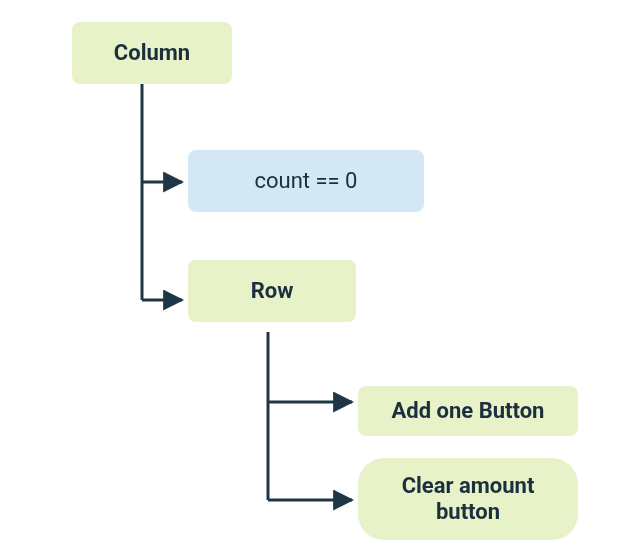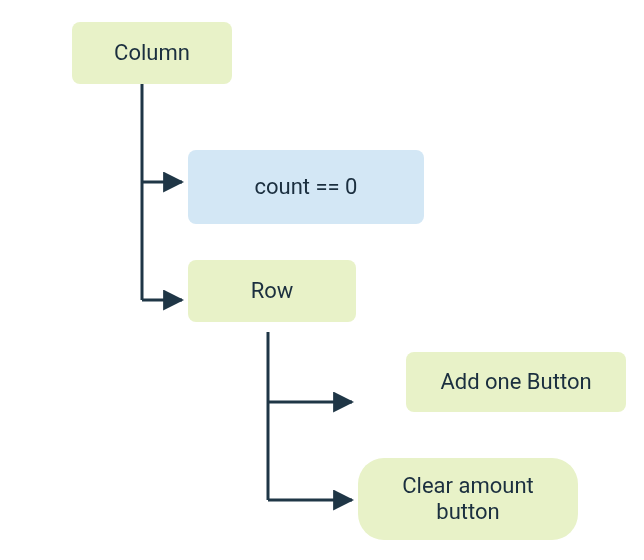--- a/index.html
+++ b/index.html
@@ -22,21 +22,21 @@
     display: flex;
     align-items: center;
     justify-content: center;
     text-align: center;
     font-size: 22px;
     font-weight: 400;
     color: #1b2f3f;
     padding: 0 16px;
     line-height: 1.2;
   }
-  .green { background: #e8f2c8; }
+  .green { background: #e8f2c8; font-weight: bold; }
   .blue  { background: #d3e7f5; }
   svg.lines {
     position: absolute;
     left: 0; top: 0;
     width: 644px; height: 560px;
     pointer-events: none;
   }
 </style>
 </head>
 <body>
@@ -60,29 +60,29 @@
 
     <path d="M 268 402 L 352 402" stroke="#1f3646" stroke-width="3" fill="none" marker-end="url(#arrow)"></path>
 
     <path d="M 268 500 L 352 500" stroke="#1f3646" stroke-width="3" fill="none" marker-end="url(#arrow)"></path>
   </svg>
 
   <div class="node green" style="left:72px; top:22px; width:160px; height:62px;">
     <span>Column</span>
   </div>
 
-  <div class="node blue" style="left:188px; top:150px; width:236px; height:74px;">
+  <div class="node blue" style="left:188px; top:150px; width:236px; height:62px;">
     <span>count == 0</span>
   </div>
 
   <div class="node green" style="left:188px; top:260px; width:168px; height:62px;">
     <span>Row</span>
   </div>
 
-  <div class="node green" style="left:358px; top:352px; width:220px; height:60px;margin-left:48px;">
+  <div class="node green" style="left:358px; top:386px; width:220px; height:50px;">
     <span>Add one Button</span>
   </div>
 
   <div class="node green" style="left:358px; top:458px; width:220px; height:82px;border-radius:26px;">
     <span>Clear amount button</span>
   </div>
 
 </div>
 
 </body></html>

